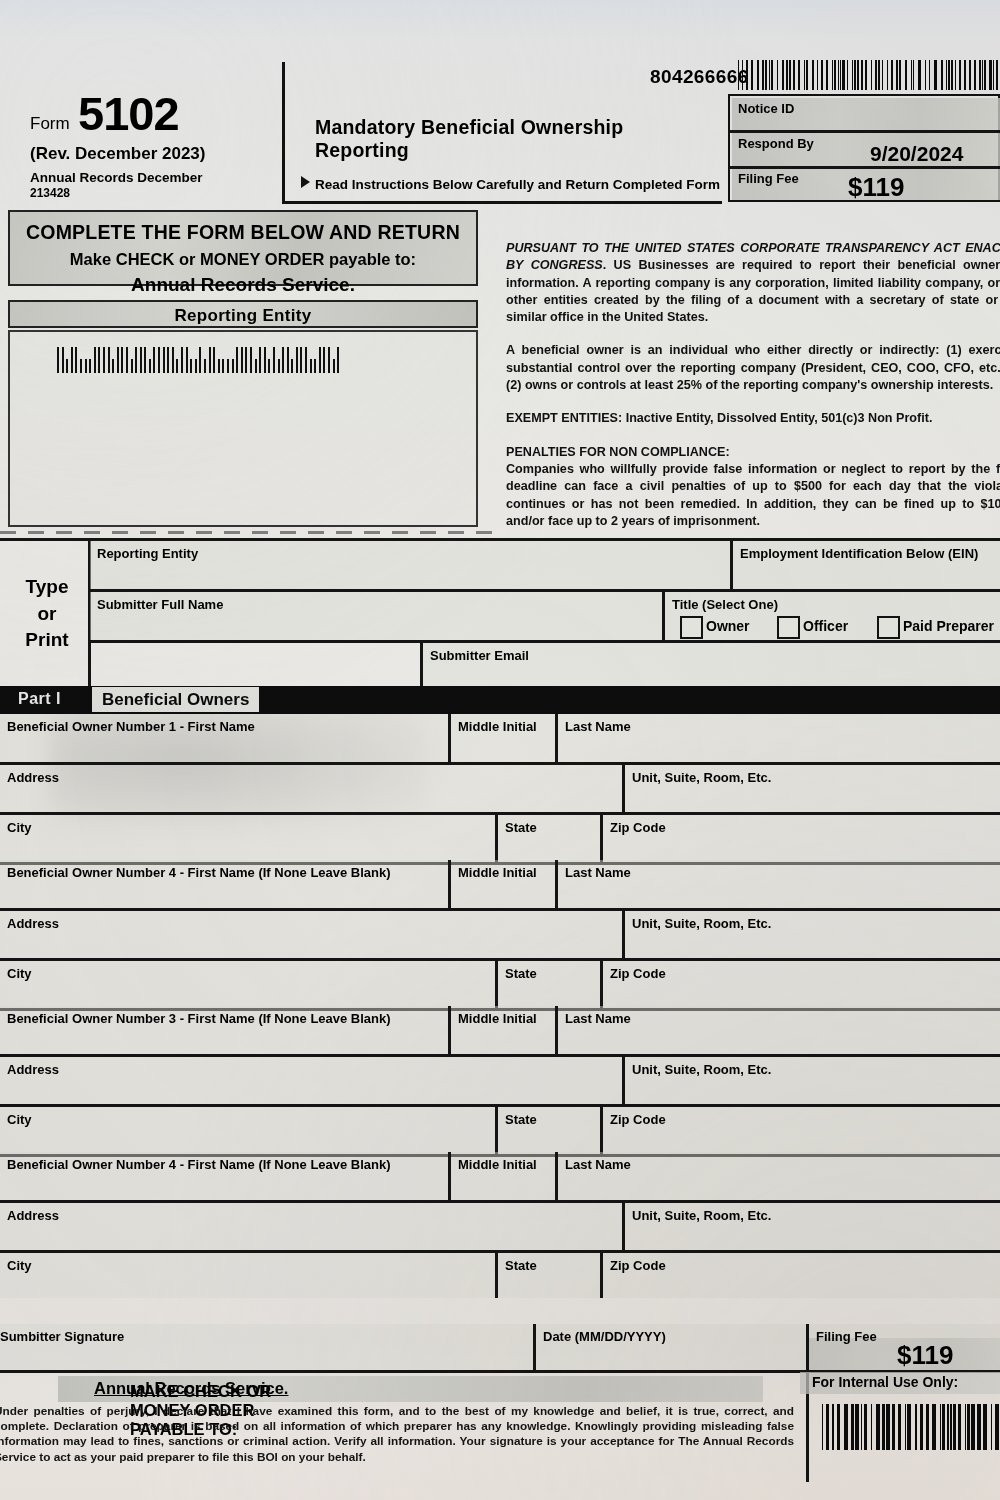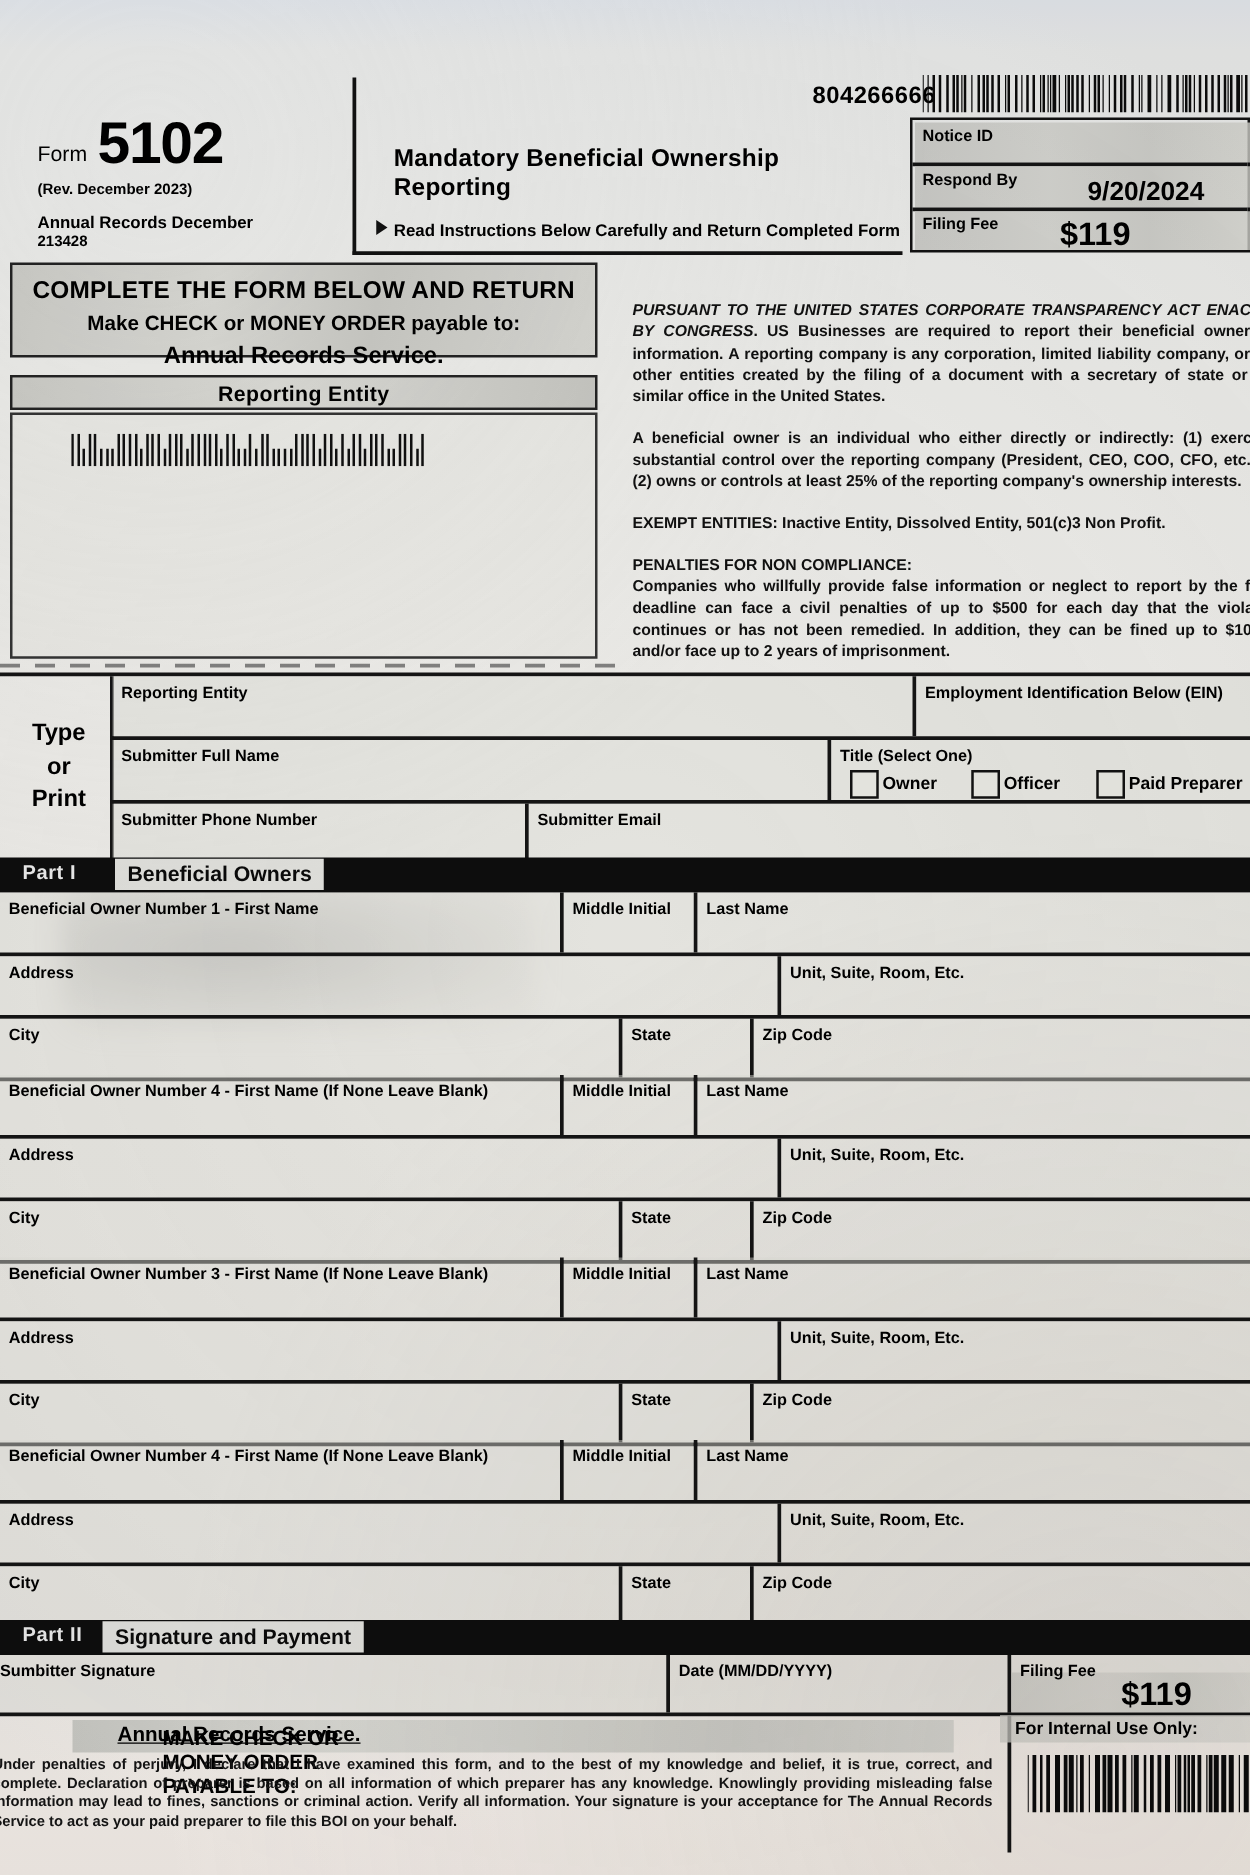--- a/index.html
+++ b/index.html
@@ -23,21 +23,21 @@
       radial-gradient(circle at 88% 94%, rgba(190,180,170,.30), rgba(255,255,255,0) 45%),
       radial-gradient(circle at 50% 50%, rgba(255,255,255,.12), rgba(0,0,0,.05) 90%);
     mix-blend-mode:multiply;opacity:.55;
   }
   .abs{position:absolute;box-sizing:border-box;}
 
   
   #hdr-left{left:8px;top:62px;width:272px;height:142px;}
   #form-word{position:absolute;left:22px;top:52px;font-size:17px;font-weight:normal;}
   #form-num{position:absolute;left:70px;top:28px;font-size:47px;font-weight:bold;letter-spacing:-1px;line-height:1;}
-  #form-rev{position:absolute;left:22px;top:82px;font-size:12px;font-weight:bold;}
+  #form-rev{position:absolute;left:22px;top:82px;font-size:17px;font-weight:bold;}
   #form-org{position:absolute;left:22px;top:108px;font-size:13.5px;font-weight:bold;}
   #form-id{position:absolute;left:22px;top:124px;font-size:12px;font-weight:bold;}
 
   #hdr-mid{left:282px;top:62px;width:440px;height:142px;border-left:3px solid #111;border-bottom:3px solid #111;}
   #hdr-title{position:absolute;left:30px;top:54px;font-size:19.5px;font-weight:bold;letter-spacing:.2px;}
   #hdr-read{position:absolute;left:16px;top:114px;font-size:13.5px;font-weight:bold;}
   .tri{display:inline-block;width:0;height:0;border-left:9px solid #111;border-top:6px solid transparent;border-bottom:6px solid transparent;margin-right:5px;vertical-align:1px;}
 
   #notice-num{position:absolute;left:650px;top:66px;font-size:19px;font-weight:bold;letter-spacing:.4px;}
 
@@ -317,23 +317,20 @@
     <span class="cl">Title (Select One)</span>
     <div class="chk" style="left:15px;top:24px;"></div>
     <span class="chklbl" style="left:41px;top:26px;">Owner</span>
     <div class="chk" style="left:112px;top:24px;"></div>
     <span class="chklbl" style="left:138px;top:26px;">Officer</span>
     <div class="chk" style="left:212px;top:24px;"></div>
     <span class="chklbl" style="left:238px;top:26px;">Paid Preparer</span>
   </div>
   <div class="hline" style="left:88px;top:640px;width:912px;"></div>
 
-  <div class="cell" style="left:90px;top:643px;width:330px;height:45px;">
-    <span class="cl">Submitter Phone Number</span>
-  </div>
   <div class="vline" style="left:420px;top:643px;height:45px;"></div>
   <div class="cell" style="left:423px;top:643px;width:577px;height:45px;">
     <span class="cl">Submitter Email</span>
   </div>
 
   <div class="partband" style="left:0;top:686px;width:1000px;">
     <span class="pt">Part I</span>
     <span class="ttl" style="left:92px;">Beneficial Owners</span>
   </div>
 
@@ -469,24 +466,20 @@
   </div>
   <div class="vline" style="left:495px;top:1253px;height:45px;"></div>
   <div class="cell" style="left:498px;top:1253px;width:102px;height:45px;">
     <span class="cl">State</span>
   </div>
   <div class="vline" style="left:600px;top:1253px;height:45px;"></div>
   <div class="cell" style="left:603px;top:1253px;width:397px;height:45px;">
     <span class="cl">Zip Code</span>
   </div>
 
-  <div class="partband" style="left:0;top:1296px;width:1000px;">
-    <span class="pt">Part II</span>
-    <span class="ttl" style="left:82px;">Signature and Payment</span>
-  </div>
 
   <div class="cell" style="left:0;top:1324px;width:533px;height:46px;">
     <span class="cl" style="left:0px;">Sumbitter Signature</span>
   </div>
   <div class="vline" style="left:533px;top:1324px;height:46px;"></div>
   <div class="cell" style="left:536px;top:1324px;width:270px;height:46px;">
     <span class="cl">Date (MM/DD/YYYY)</span>
   </div>
   <div class="vline" style="left:806px;top:1324px;height:46px;"></div>
   <div class="cell" style="left:809px;top:1324px;width:191px;height:46px;">

